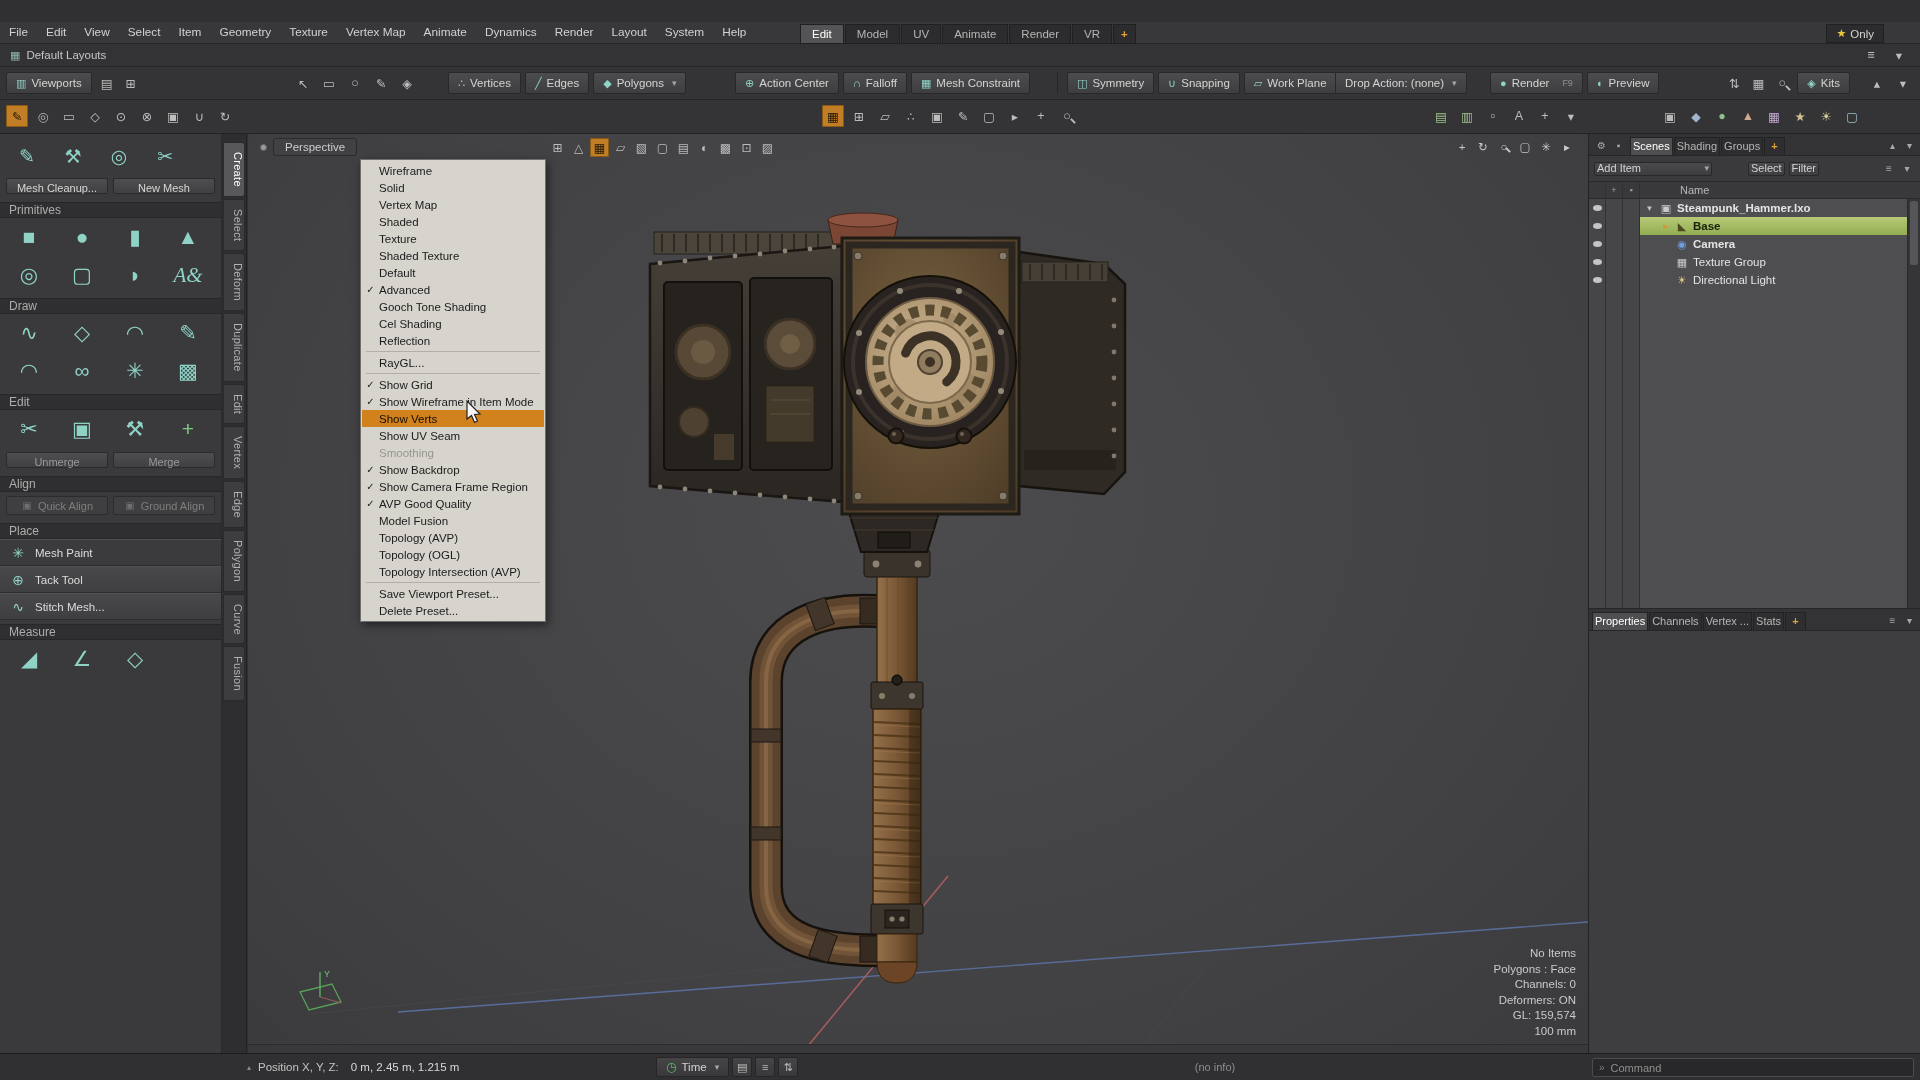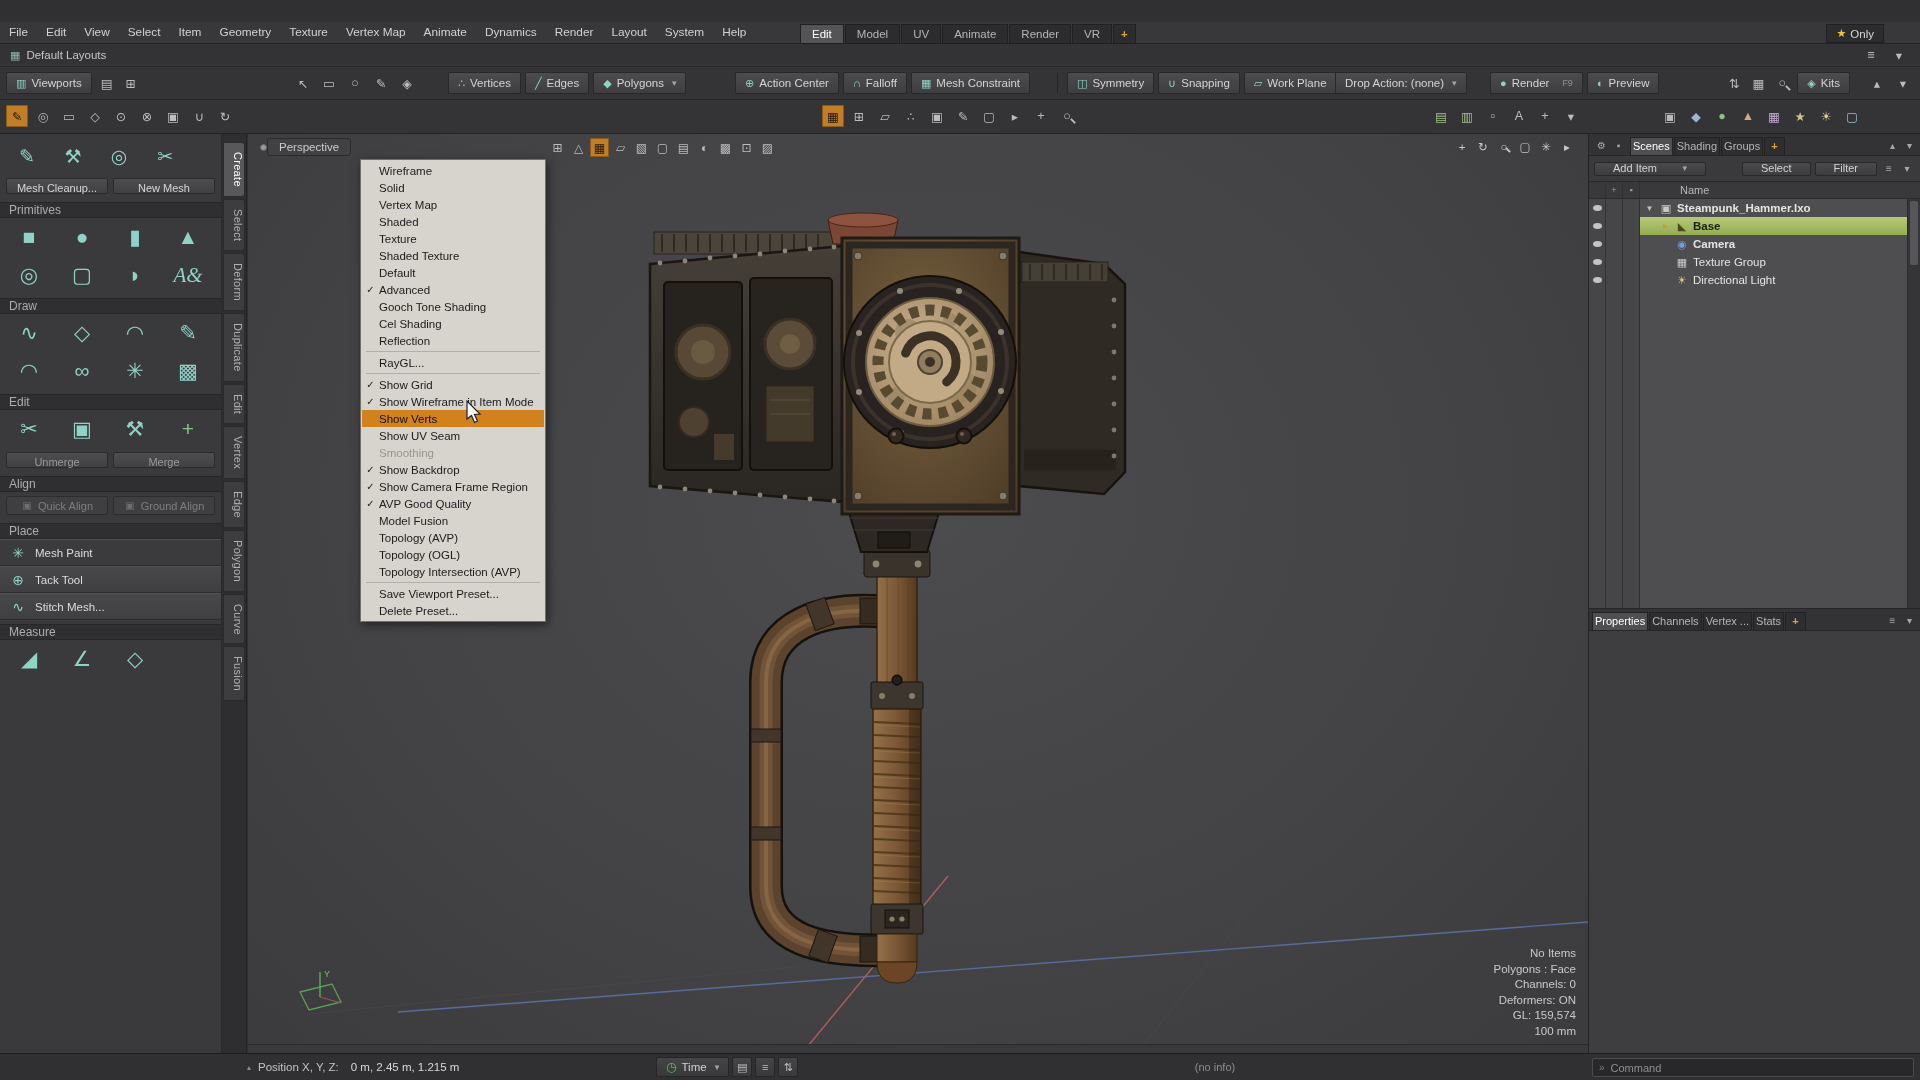--- a/index.html
+++ b/index.html
@@ -65,21 +65,21 @@
 
 
 #left-tabs{position:absolute;left:222px;top:134px;width:25px;bottom:27px;background:#2e2e30;border-right:1px solid #232325;padding-top:6px}
 .vtab{writing-mode:vertical-rl;width:22px;margin:2px 1px 0;padding:9px 0;background:#3d3d3f;border:1px solid #2a2a2c;border-radius:0 3px 3px 0;color:#b2b2b2;font-size:11px;text-align:center;letter-spacing:.3px}
 .vtab.active{background:#58585a;color:#fff}
 
 
 #viewport{position:absolute;left:248px;top:134px;width:1340px;bottom:27px;background:radial-gradient(ellipse at 50% 40%,#4c4c4f 0%,#424245 65%,#3b3b3e 100%);overflow:hidden}
 #vp-svg{position:absolute;inset:0}
 #vp-header{position:absolute;left:0;top:0;width:100%;height:26px}
-#vp-cam{position:absolute;left:12px;top:4px;display:flex;align-items:center;gap:0}
+#vp-cam{position:absolute;left:12px;top:4px;display:flex;align-items:center;gap:6px}
 #vp-cam-dot{width:7px;height:7px;border-radius:50%;background:#9a9a9a;border:1px solid #666}
 #vp-cam-btn{height:18px;line-height:16px;padding:0 11px;background:#414144;border:1px solid #2b2b2d;border-radius:3px;font-size:11.5px;color:#cdcdcd}
 #vp-center-icons{position:absolute;left:300px;top:4px;display:flex;gap:2px}
 #vp-center-icons .ic{width:19px;height:19px;font-size:12px}
 #vp-right-icons{position:absolute;right:12px;top:4px;display:flex;gap:3px}
 #vp-right-icons .ic{width:18px;height:18px;font-size:11.5px;color:#c9c9c9}
 #vp-stats{position:absolute;right:12px;bottom:14px;text-align:right;font-size:11.5px;line-height:15.5px;color:#c9c9c9}
 #vp-bottom{position:absolute;left:0;bottom:0;width:100%;height:9px;border-top:1px solid #2b2b2d;background:#39393c}
 
 
@@ -96,21 +96,21 @@
 #right-panel{position:absolute;left:1588px;top:134px;width:332px;bottom:27px;background:#3a3a3c;border-left:1px solid #232325;display:flex;flex-direction:column}
 #rp-tabs{height:22px;background:#333335;border-bottom:1px solid #262628;display:flex;align-items:flex-end;padding:0 3px}
 #rp-tabs-left{display:flex;gap:2px;margin:0 4px 2px 2px}
 #rp-tabs-left .ic,#rp-tabs-right .ic{width:15px;height:15px;font-size:10px;color:#a8a8a8}
 #rp-tabs-list{display:flex;flex:1}
 #rp-tabs-right{display:flex;gap:2px;margin-bottom:2px}
 .rp-tab{height:18px;line-height:16px;padding:0 2px;background:#2e2e30;border:1px solid #222;border-bottom:none;font-size:11px;color:#b5b5b5;margin-right:1px}
 .rp-tab.active{background:#4f4f51;color:#fff}
 .rp-tab.add{color:#e0a23a;padding:0 6px;font-weight:bold}
 #rp-controls{height:26px;display:flex;align-items:center;gap:4px;padding:0 5px;border-bottom:1px solid #2a2a2c}
-.rp-btn{height:14px;line-height:17px;padding:0 18px;background:linear-gradient(#4a4a4c,#3d3d3f);border:1px solid #28282a;border-radius:2px;font-size:11px;color:#d2d2d2;display:inline-flex;align-items:center}
+.rp-btn{height:14px;line-height:17px;padding:0 2px;background:linear-gradient(#4a4a4c,#3d3d3f);border:1px solid #28282a;border-radius:2px;font-size:11px;color:#d2d2d2;display:inline-flex;align-items:center}
 #rp-additem{width:118px;justify-content:space-between}
 #rp-controls-right{margin-left:auto;display:flex;gap:2px}
 #rp-controls-right .ic{width:16px;height:16px;font-size:10px;color:#a8a8a8}
 #rp-name-header{height:17px;display:flex;background:#39393b;border-bottom:1px solid #2a2a2c;color:#b8b8b8;font-size:11px;align-items:center}
 .gut{width:17px;height:100%;border-right:1px solid #313133;display:flex;align-items:center;justify-content:center;color:#9a9a9a;font-size:9px;flex:0 0 17px}
 #rp-name-label{padding-left:40px}
 #rp-list{height:409px;position:relative;background:linear-gradient(90deg,#464648 0,#464648 16px,#313133 16px,#313133 17px,#464648 17px,#464648 33px,#313133 33px,#313133 34px,#464648 34px,#464648 50px,#313133 50px,#313133 51px,#4e4e50 51px)}
 .tree-row{display:flex;align-items:center;height:18px;font-size:11.5px;color:#e4e4e4}
 .tr-content{flex:1;height:100%;display:flex;align-items:center;gap:4px;padding-left:4px}
 .tr-content.child{padding-left:20px}

